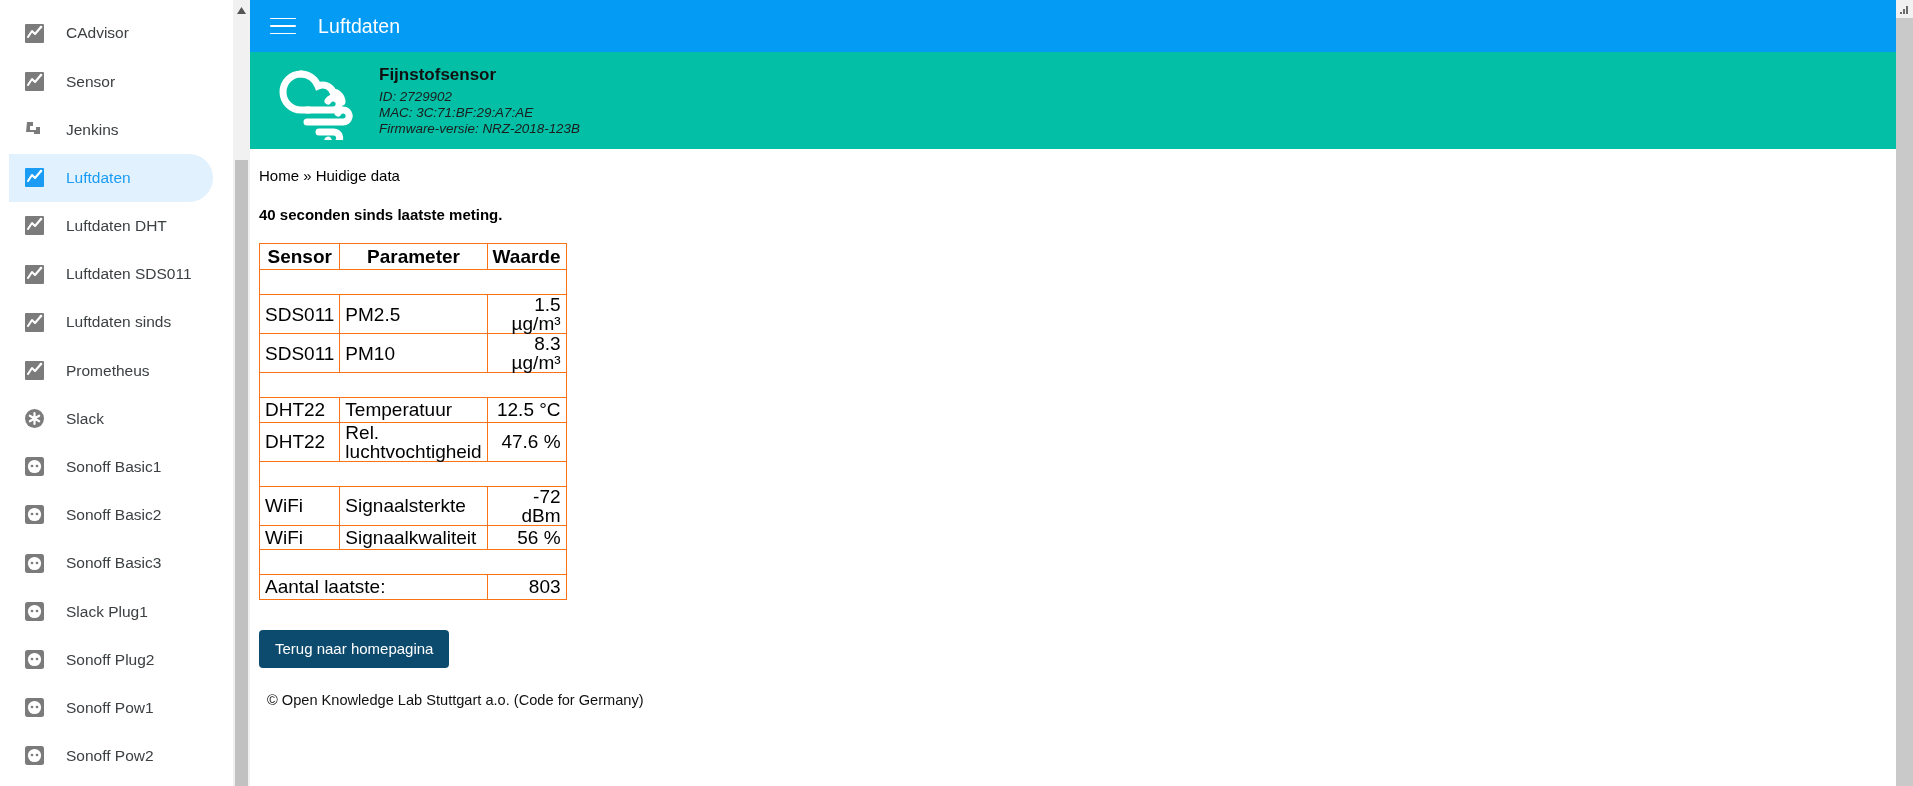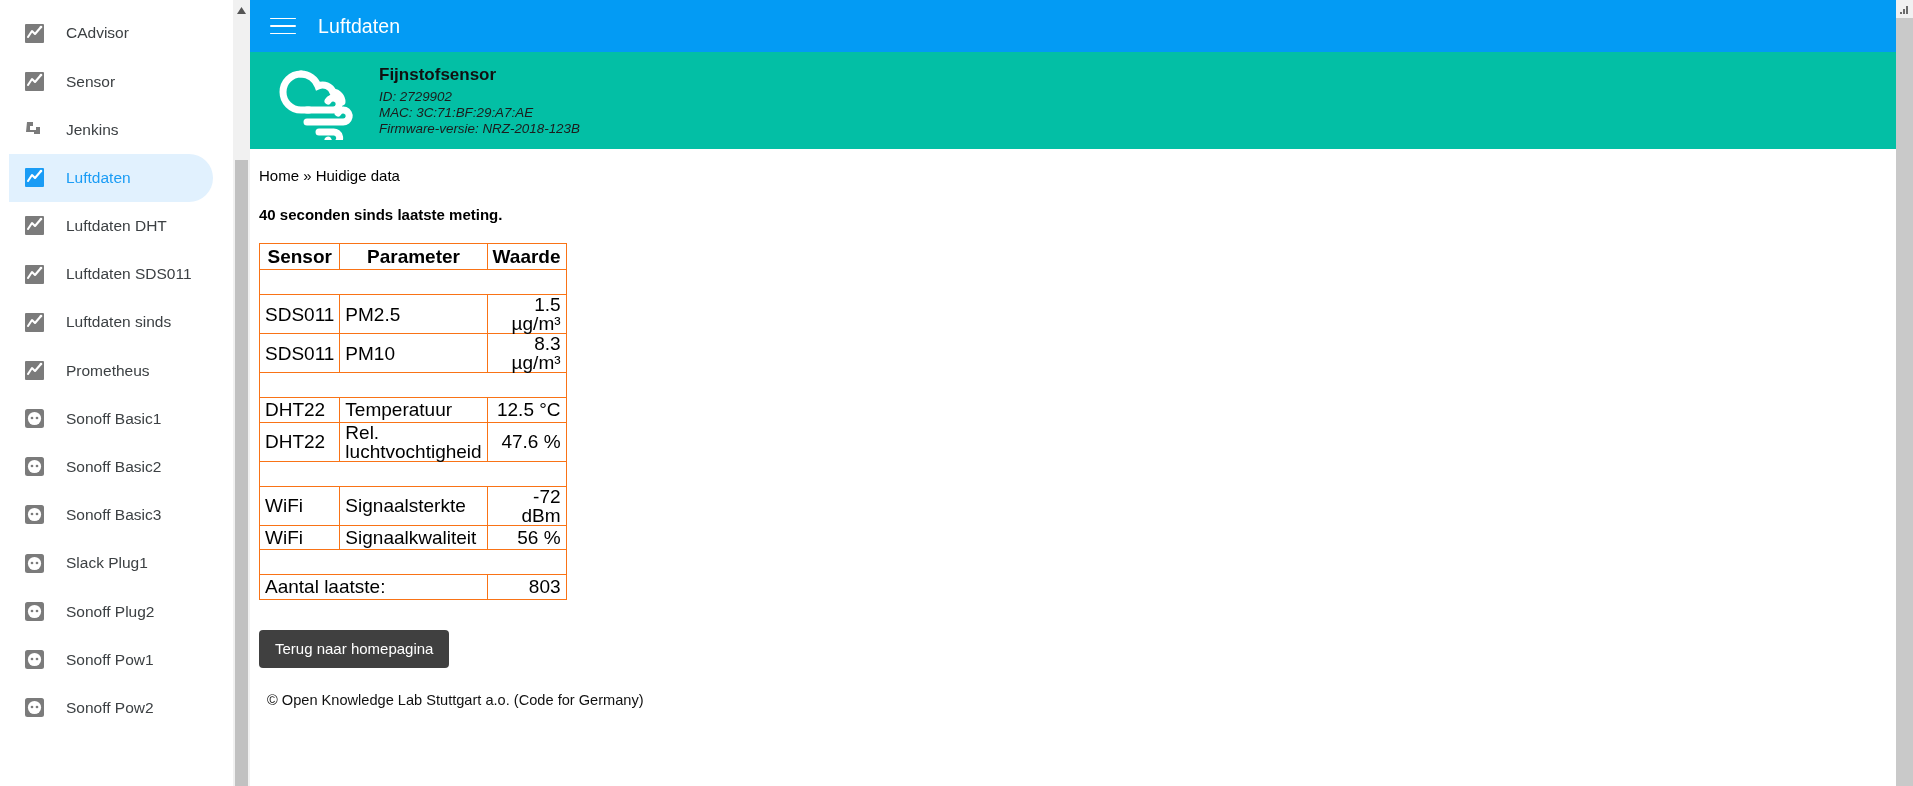--- a/index.html
+++ b/index.html
@@ -207,21 +207,21 @@
   .col-value  { width: 64px; }
   td.val { text-align: right; }
   tr.spacer td { height: 25px; }
   td.total-label { text-align: left; }
 
   
   .home-btn {
     display: inline-block;
     margin-top: 30px;
     margin-left: 0px;
-    background: #404040;
+    background: #0c4a6e;
     color: #ffffff;
     border: none;
     border-radius: 4px;
     padding: 11px 16px 12px 16px;
     font-size: 15px;
     font-family: "Liberation Sans", sans-serif;
     cursor: pointer;
     line-height: 1;
   }
 
@@ -328,20 +328,30 @@
         </li>
         <li class="side-item">
           <span class="side-icon">
             <svg width="21" height="21" viewBox="0 0 21 21">
               <rect x="1" y="1" width="19" height="19" rx="1" fill="#7b7b7b"></rect>
               <polyline points="4,14 8,8 11,11 17,4" stroke="#ffffff" stroke-width="2.1" fill="none" stroke-linejoin="round" stroke-linecap="round"></polyline>
               <circle cx="17" cy="4" r="1.3" fill="#ffffff"></circle>
             </svg>
           </span>
           <span class="side-label">Prometheus</span>
+        </li>
+        <li class="side-item">
+          <span class="side-icon">
+            <svg width="21" height="21" viewBox="0 0 21 21">
+              <circle cx="10.5" cy="10.5" r="9.5" fill="#7b7b7b"></circle>
+              <path d="M10.5 5 v11 M5.8 7.7 l9.4 5.6 M15.2 7.7 l-9.4 5.6" stroke="#ffffff" stroke-width="2.2" stroke-linecap="round"></path>
+              <circle cx="10.5" cy="10.5" r="2.2" fill="#ffffff"></circle>
+            </svg>
+          </span>
+          <span class="side-label">Slack</span>
         </li>
         <li class="side-item">
           <span class="side-icon">
             <svg width="21" height="21" viewBox="0 0 21 21">
               <rect x="1" y="1" width="19" height="19" rx="2.5" fill="#7b7b7b"></rect>
               <circle cx="10.5" cy="10.5" r="6.6" fill="#ffffff"></circle>
               <circle cx="8" cy="10" r="1.35" fill="#7b7b7b"></circle>
               <circle cx="13" cy="10" r="1.35" fill="#7b7b7b"></circle>
             </svg>
           </span>

